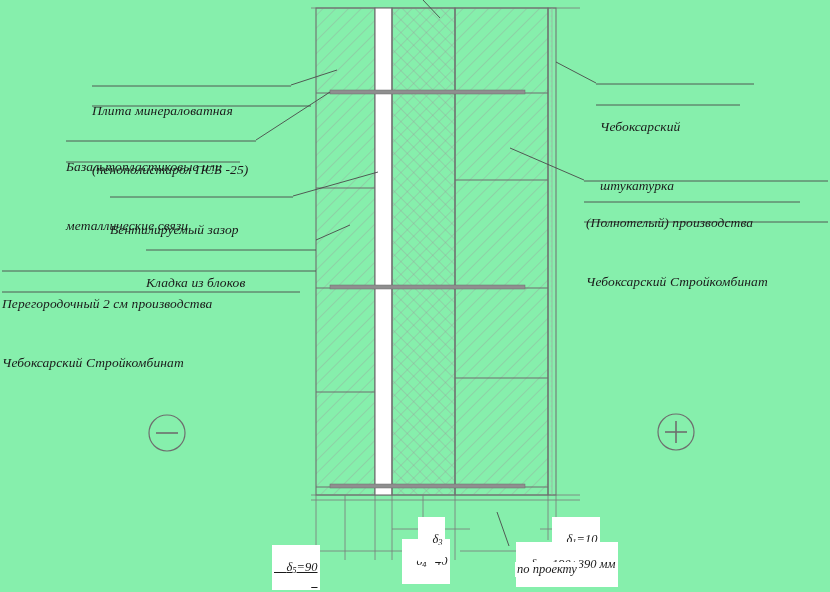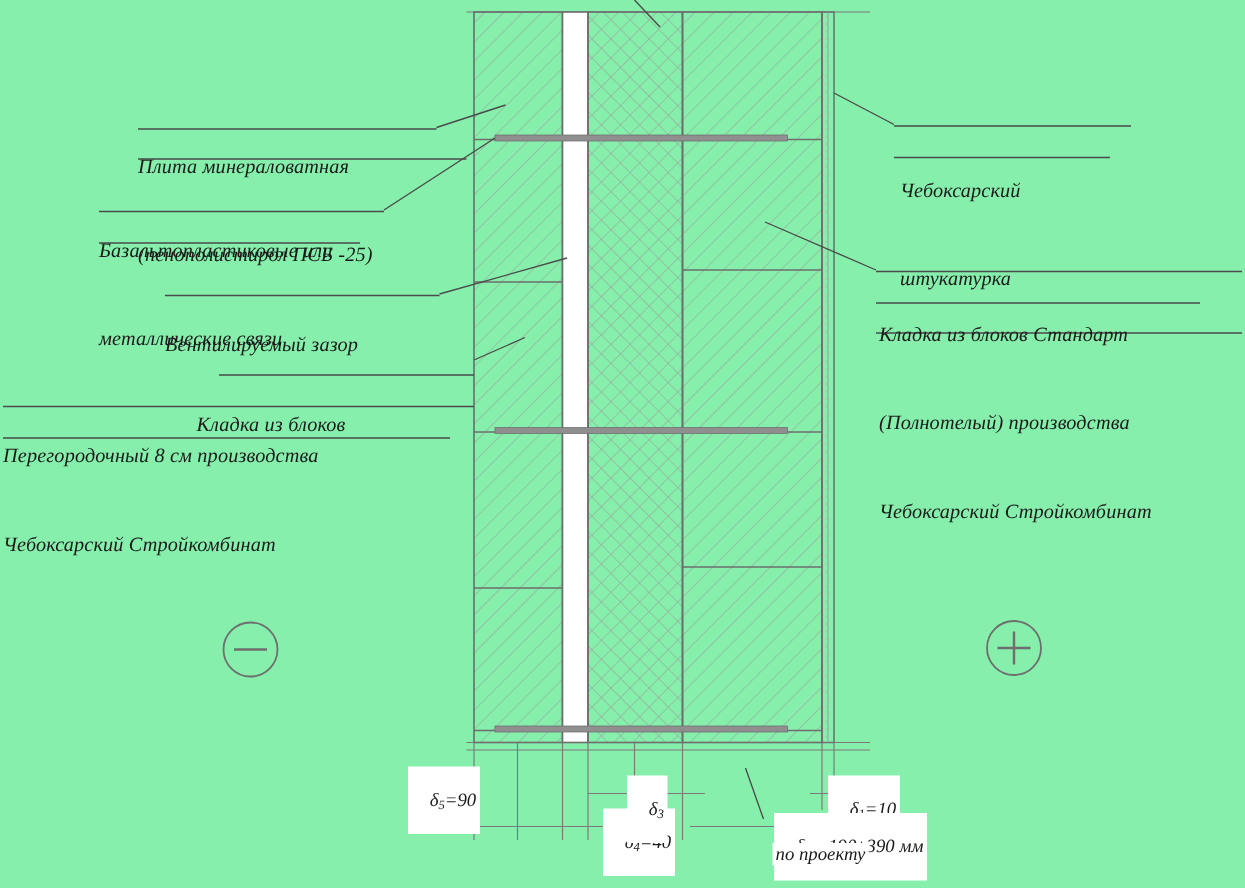--- a/index.html
+++ b/index.html
@@ -183,40 +183,39 @@
 
   <div class="label" style="left:66px; top:118px;">
     <div>Базальтопластиковые или</div>
     <div>металлические связи</div>
   </div>
 
   <div class="label" style="left:110px; top:181px;font-family:Liberation Serif, serif;">
     <div>Вентилируемый зазор</div>
   </div>
 
-  <div class="label" style="left:131px; top:234px;font-family:Liberation Serif, serif;">
+  <div class="label" style="left:146px; top:234px;font-family:Liberation Serif, serif;">
     <div>Кладка из блоков</div>
   </div>
   <div class="label" style="left:2px; top:255px;">
-    <div>Перегородочный 8 см производства</div>
+    <div>Перегородочный 2 см производства</div>
     <div>Чебоксарский Стройкомбинат</div>
   </div>
 
   <div class="label" style="left:600px; top:78px;">
     <div>Чебоксарский</div>
     <div>штукатурка</div>
   </div>
 
   <div class="label" style="left:586px; top:174px;">
-    <div>Кладка из блоков Стандарт</div>
     <div>(Полнотелый) производства</div>
     <div>Чебоксарский Стройкомбинат</div>
   </div>
 
-  <div class="dimbox" style="left:272px; top:511px;">
+  <div class="dimbox" style="left:272px; top:545px;text-decoration:underline;">
     <span>δ</span><sub>5</sub><span>=90</span>
   </div>
 
   <div class="dimbox" style="left:402px; top:539px;">
     <span>δ</span><sub>4</sub><span>=40</span>
   </div>
 
   <div class="dimbox" style="left:418px; top:517px;">
     <span>δ</span><sub>3</sub><span></span>
   </div>

